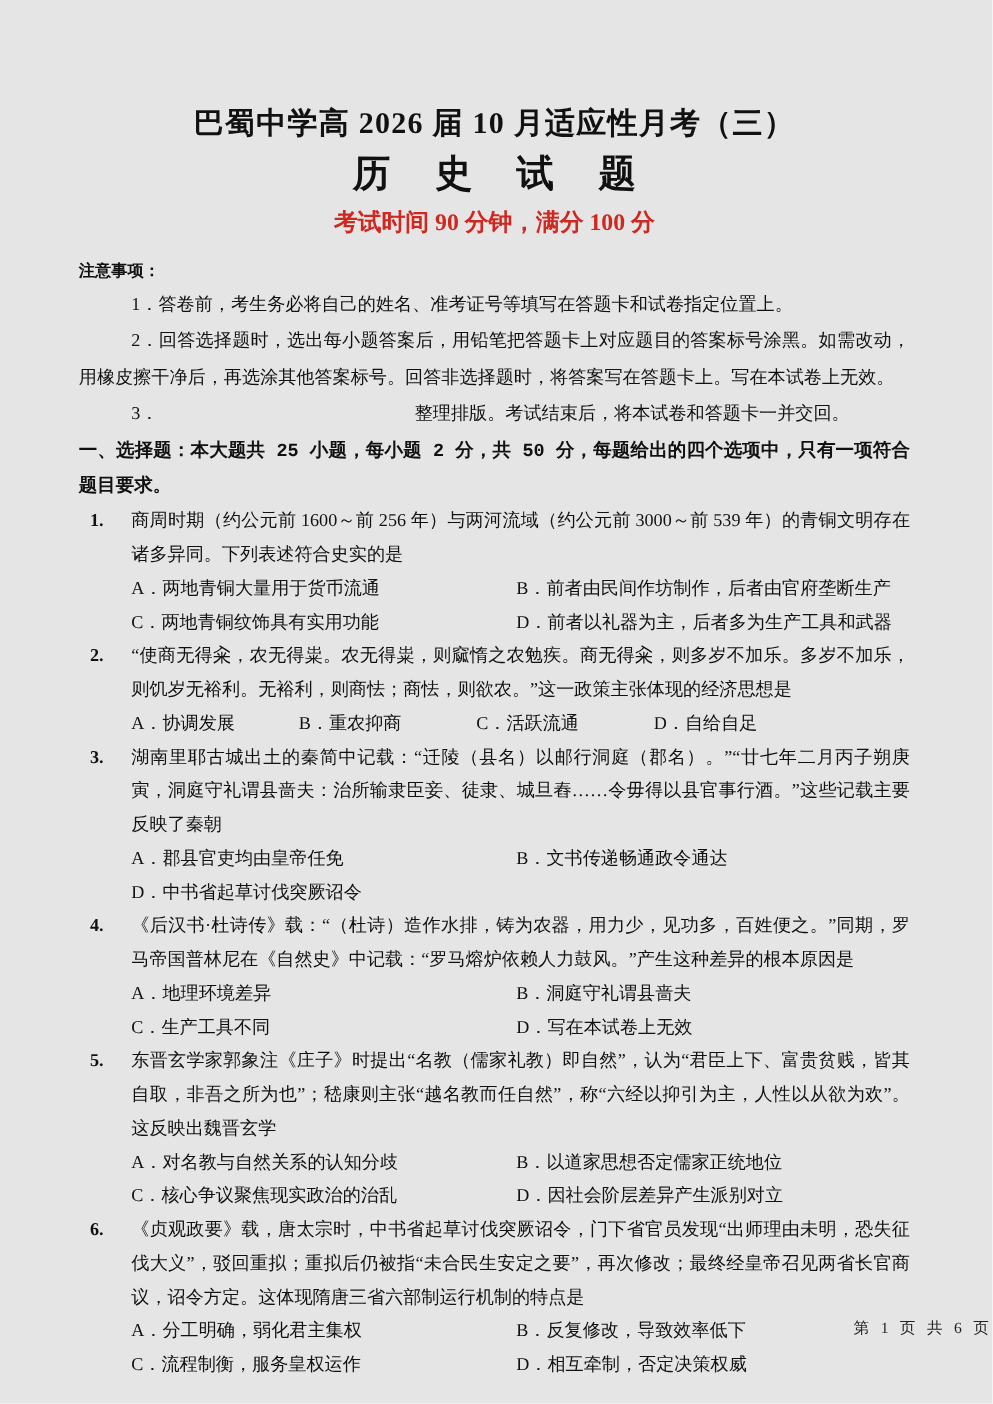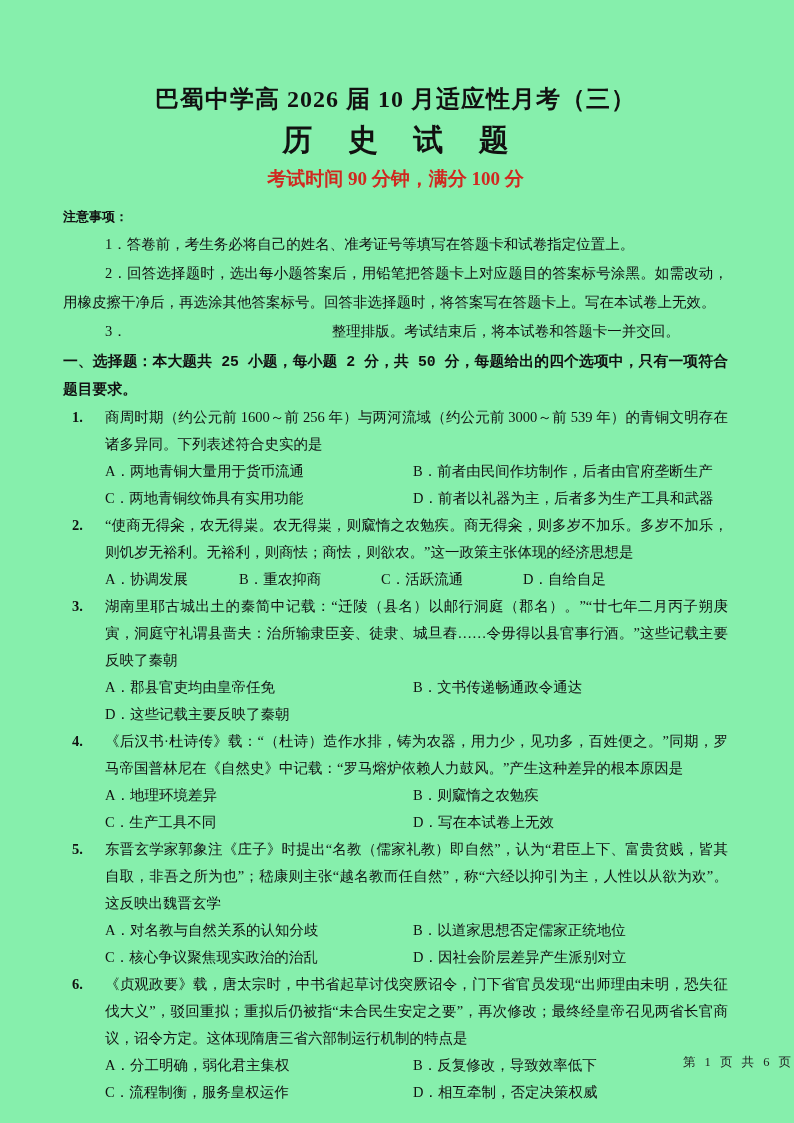--- a/index.html
+++ b/index.html
@@ -6,21 +6,21 @@
     margin: 0;
     padding: 0;
     background: #ffffff;
   }
   .page {
     position: relative;
     width: 794px;
     height: 1123px;
     box-sizing: border-box;
     padding: 84px 66px 0 63px;
-    background: #86efac;
+    background: #e5e5e5;
     color: #111111;
     font-family: "Liberation Serif", "DejaVu Serif", serif;
     font-size: 14.5px;
     overflow: hidden;
   }
   .main-title {
     margin: 0;
     text-align: center;
     font-size: 24px;
     font-weight: bold;
@@ -149,30 +149,30 @@
       <span class="opt">D．自给自足</span>
     </div>
   </div>
 
   <div class="question">
     <span class="q-num">3.</span>
     <p class="q-stem">湖南里耶古城出土的秦简中记载：“迁陵（县名）以邮行洞庭（郡名）。”“廿七年二月丙子朔庚寅，洞庭守礼谓县啬夫：治所输隶臣妾、徒隶、城旦舂……令毋得以县官事行酒。”这些记载主要反映了秦朝</p>
     <div class="opts two">
       <span class="opt">A．郡县官吏均由皇帝任免</span>
       <span class="opt">B．文书传递畅通政令通达</span>
-      <span class="opt">D．这些记载主要反映了秦朝</span>
+      <span class="opt">D．中书省起草讨伐突厥诏令</span>
     </div>
   </div>
 
   <div class="question">
     <span class="q-num">4.</span>
     <p class="q-stem">《后汉书·杜诗传》载：“（杜诗）造作水排，铸为农器，用力少，见功多，百姓便之。”同期，罗马帝国普林尼在《自然史》中记载：“罗马熔炉依赖人力鼓风。”产生这种差异的根本原因是</p>
     <div class="opts two">
       <span class="opt">A．地理环境差异</span>
-      <span class="opt">B．则窳惰之农勉疾</span>
+      <span class="opt">B．洞庭守礼谓县啬夫</span>
       <span class="opt">C．生产工具不同</span>
       <span class="opt">D．写在本试卷上无效</span>
     </div>
   </div>
 
   <div class="question">
     <span class="q-num">5.</span>
     <p class="q-stem">东晋玄学家郭象注《庄子》时提出“名教（儒家礼教）即自然”，认为“君臣上下、富贵贫贱，皆其自取，非吾之所为也”；嵇康则主张“越名教而任自然”，称“六经以抑引为主，人性以从欲为欢”。这反映出魏晋玄学</p>
     <div class="opts two">
       <span class="opt">A．对名教与自然关系的认知分歧</span>

